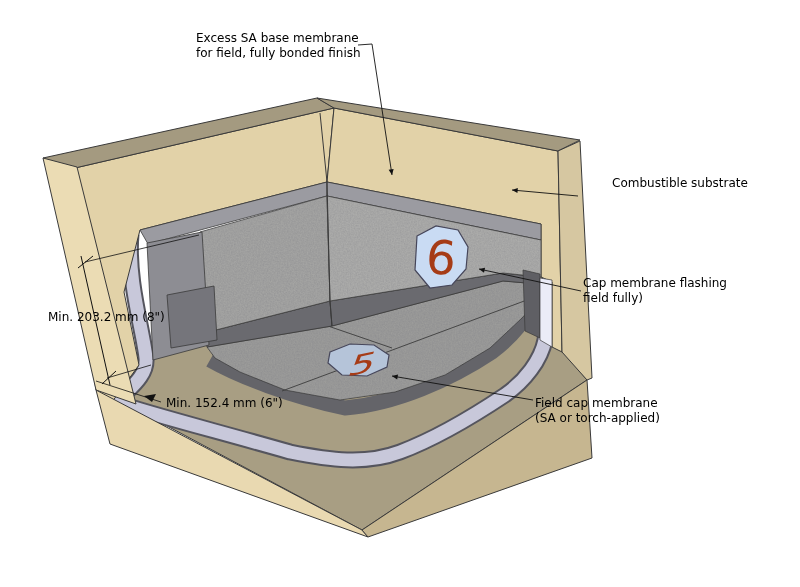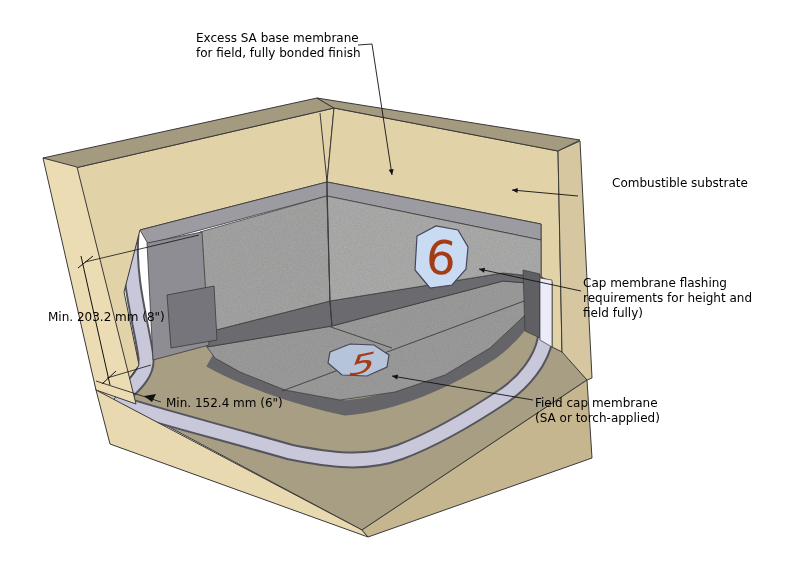--- a/index.html
+++ b/index.html
@@ -105,21 +105,20 @@
 
   <div class="label center lines" style="left:196px;top:31px;width:162px;">
     <div>Excess SA base membrane</div>
     <div>for field, fully bonded finish</div>
   </div>
 
   <div class="label" style="left:580px;top:176px;margin-left:32px;">Combustible substrate</div>
 
   <div class="label lines" style="left:583px;top:276px;">
     <div>Cap membrane flashing</div>
-    <div>requirements for height and</div>
     <div>field fully)</div>
   </div>
 
   <div class="label lines" style="left:535px;top:396px;">
     <div>Field cap membrane</div>
     <div>(SA or torch-applied)</div>
   </div>
 
   <div class="label" style="left:48px;top:310px;">Min. 203.2 mm (8")</div>
 

